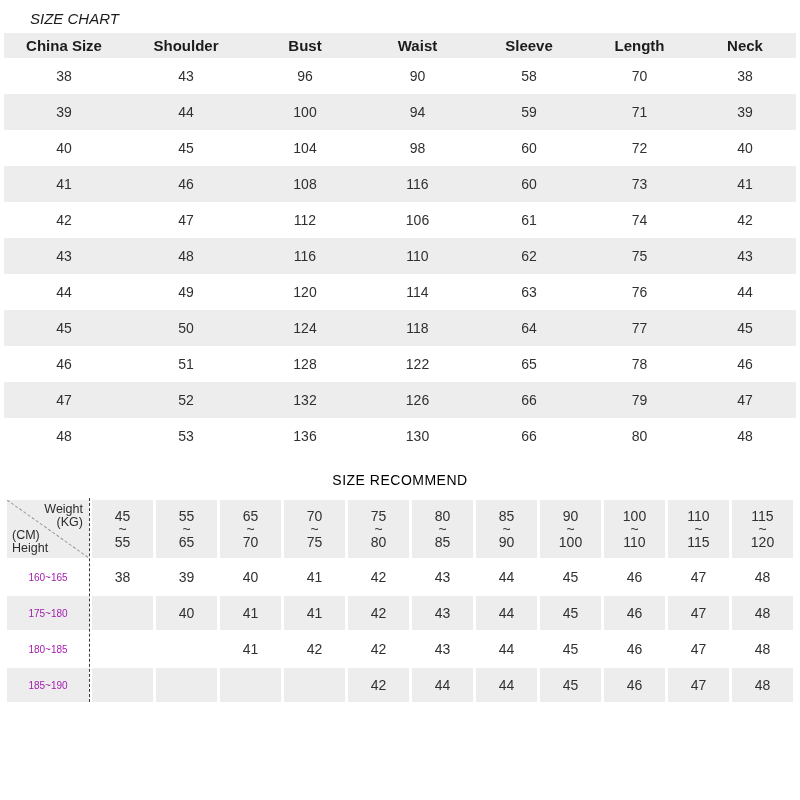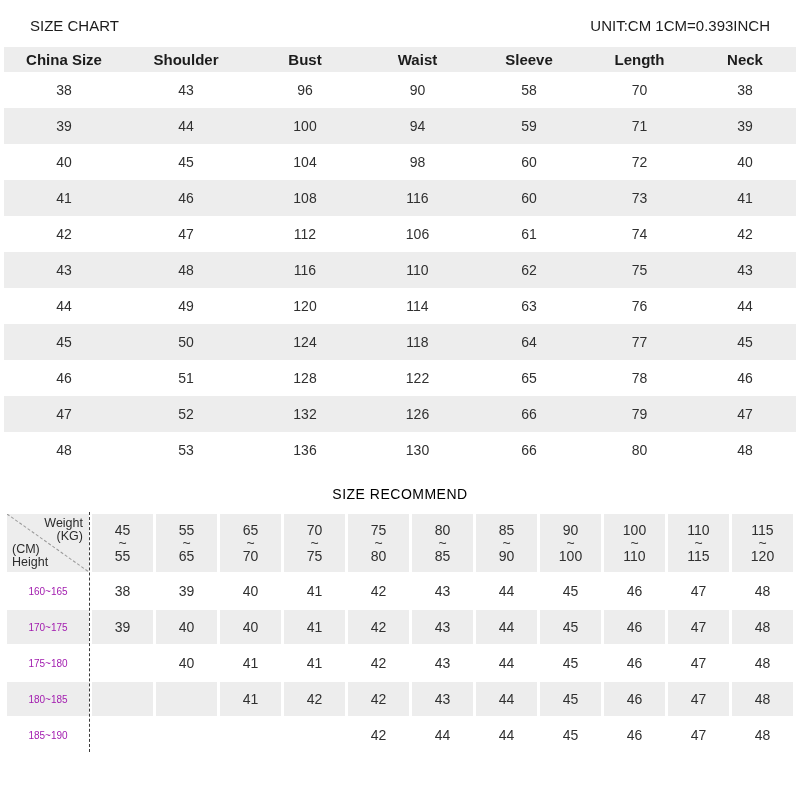--- a/index.html
+++ b/index.html
@@ -11,23 +11,24 @@
     color: #333333;
     overflow: hidden;
   }
 
   
   .titlebar {
     display: flex;
     justify-content: space-between;
     align-items: center;
     padding: 9px 30px 5px 30px;
-    height: 47px;
+    height: 33px;
     font-size: 15px;
     color: #1c1c1c;
+    font-style: italic;
   }
 
   
   table.sc {
     width: 792px;
     margin: 0 4px;
     border-collapse: collapse;
     table-layout: fixed;
   }
   table.sc thead th {
@@ -113,21 +114,20 @@
     border-left: 1px dashed #3a3a3a;
   }
 </style>
 </head>
 <body>
 
 <div>
 
   <div class="titlebar">
     <span>SIZE CHART</span>
-    <span>UNIT:CM 1CM=0.393INCH</span>
   </div>
 
   <table class="sc">
     <colgroup>
       <col style="width:120px">
         <col style="width:124px">
         <col style="width:114px">
       <col style="width:111px">
         <col style="width:112px">
         <col style="width:109px">
@@ -342,34 +342,20 @@
             <td>41</td>
             <td>42</td>
             <td>43</td>
             <td>44</td>
             <td>45</td>
             <td>46</td>
             <td>47</td>
             <td>48</td>
           </tr>
           <tr>
-            <td class="rowlabel">170~175</td>
-            <td>39</td>
-            <td>40</td>
-            <td>40</td>
-            <td>41</td>
-            <td>42</td>
-            <td>43</td>
-            <td>44</td>
-            <td>45</td>
-            <td>46</td>
-            <td>47</td>
-            <td>48</td>
-          </tr>
-          <tr>
             <td class="rowlabel">175~180</td>
             <td></td>
             <td>40</td>
             <td>41</td>
             <td>41</td>
             <td>42</td>
             <td>43</td>
             <td>44</td>
             <td>45</td>
             <td>46</td>

